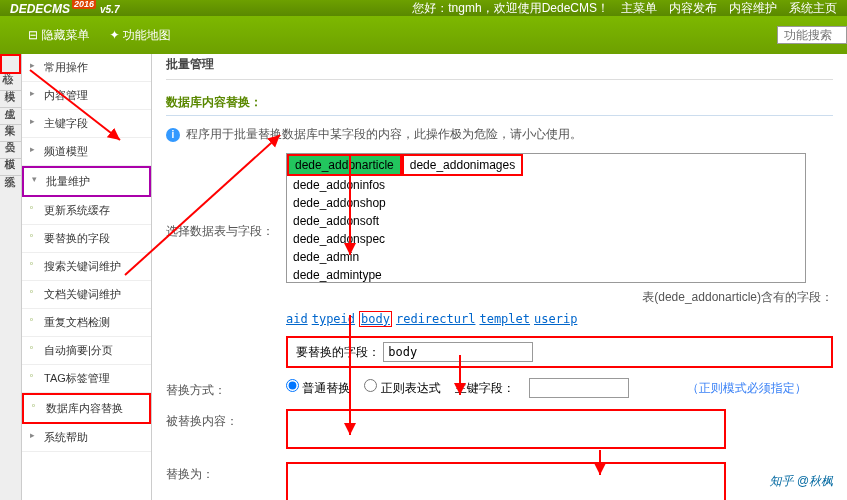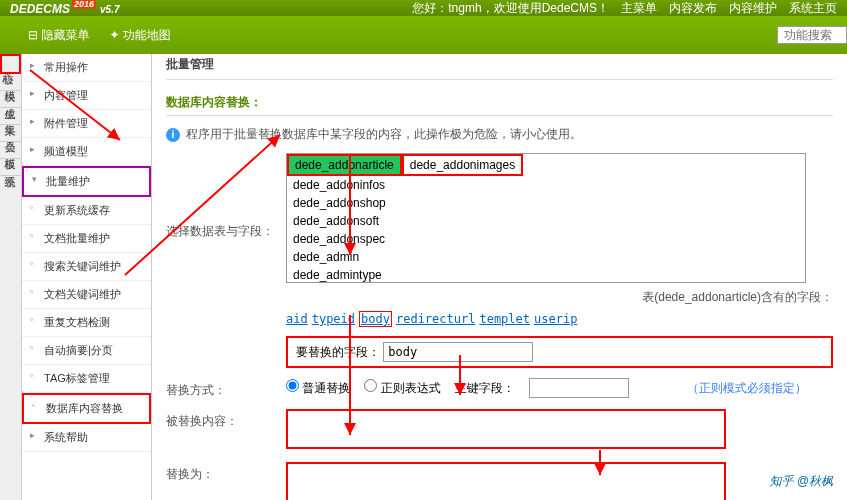--- a/index.html
+++ b/index.html
@@ -87,25 +87,25 @@
     <div class="vtab">生成</div>
     <div class="vtab">采集</div>
     <div class="vtab">会员</div>
     <div class="vtab">模板</div>
     <div class="vtab">系统</div>
   </div>
 
   <div class="sidebar" id="sidebar">
       <div class="side-item group">常用操作</div>
       <div class="side-item group">内容管理</div>
-      <div class="side-item group">附件管理</div>
+      <div class="side-item group">主键字段</div>
       <div class="side-item group">频道模型</div>
       <div class="side-item group expanded hl-purple">批量维护</div>
       <div class="side-item leaf">更新系统缓存</div>
-      <div class="side-item leaf">文档批量维护</div>
+      <div class="side-item leaf">要替换的字段</div>
       <div class="side-item leaf">搜索关键词维护</div>
       <div class="side-item leaf">文档关键词维护</div>
       <div class="side-item leaf">重复文档检测</div>
       <div class="side-item leaf">自动摘要|分页</div>
       <div class="side-item leaf">TAG标签管理</div>
       <div class="side-item leaf hl-red">数据库内容替换</div>
       <div class="side-item group">系统帮助</div>
     </div>
 
   <div class="main">

